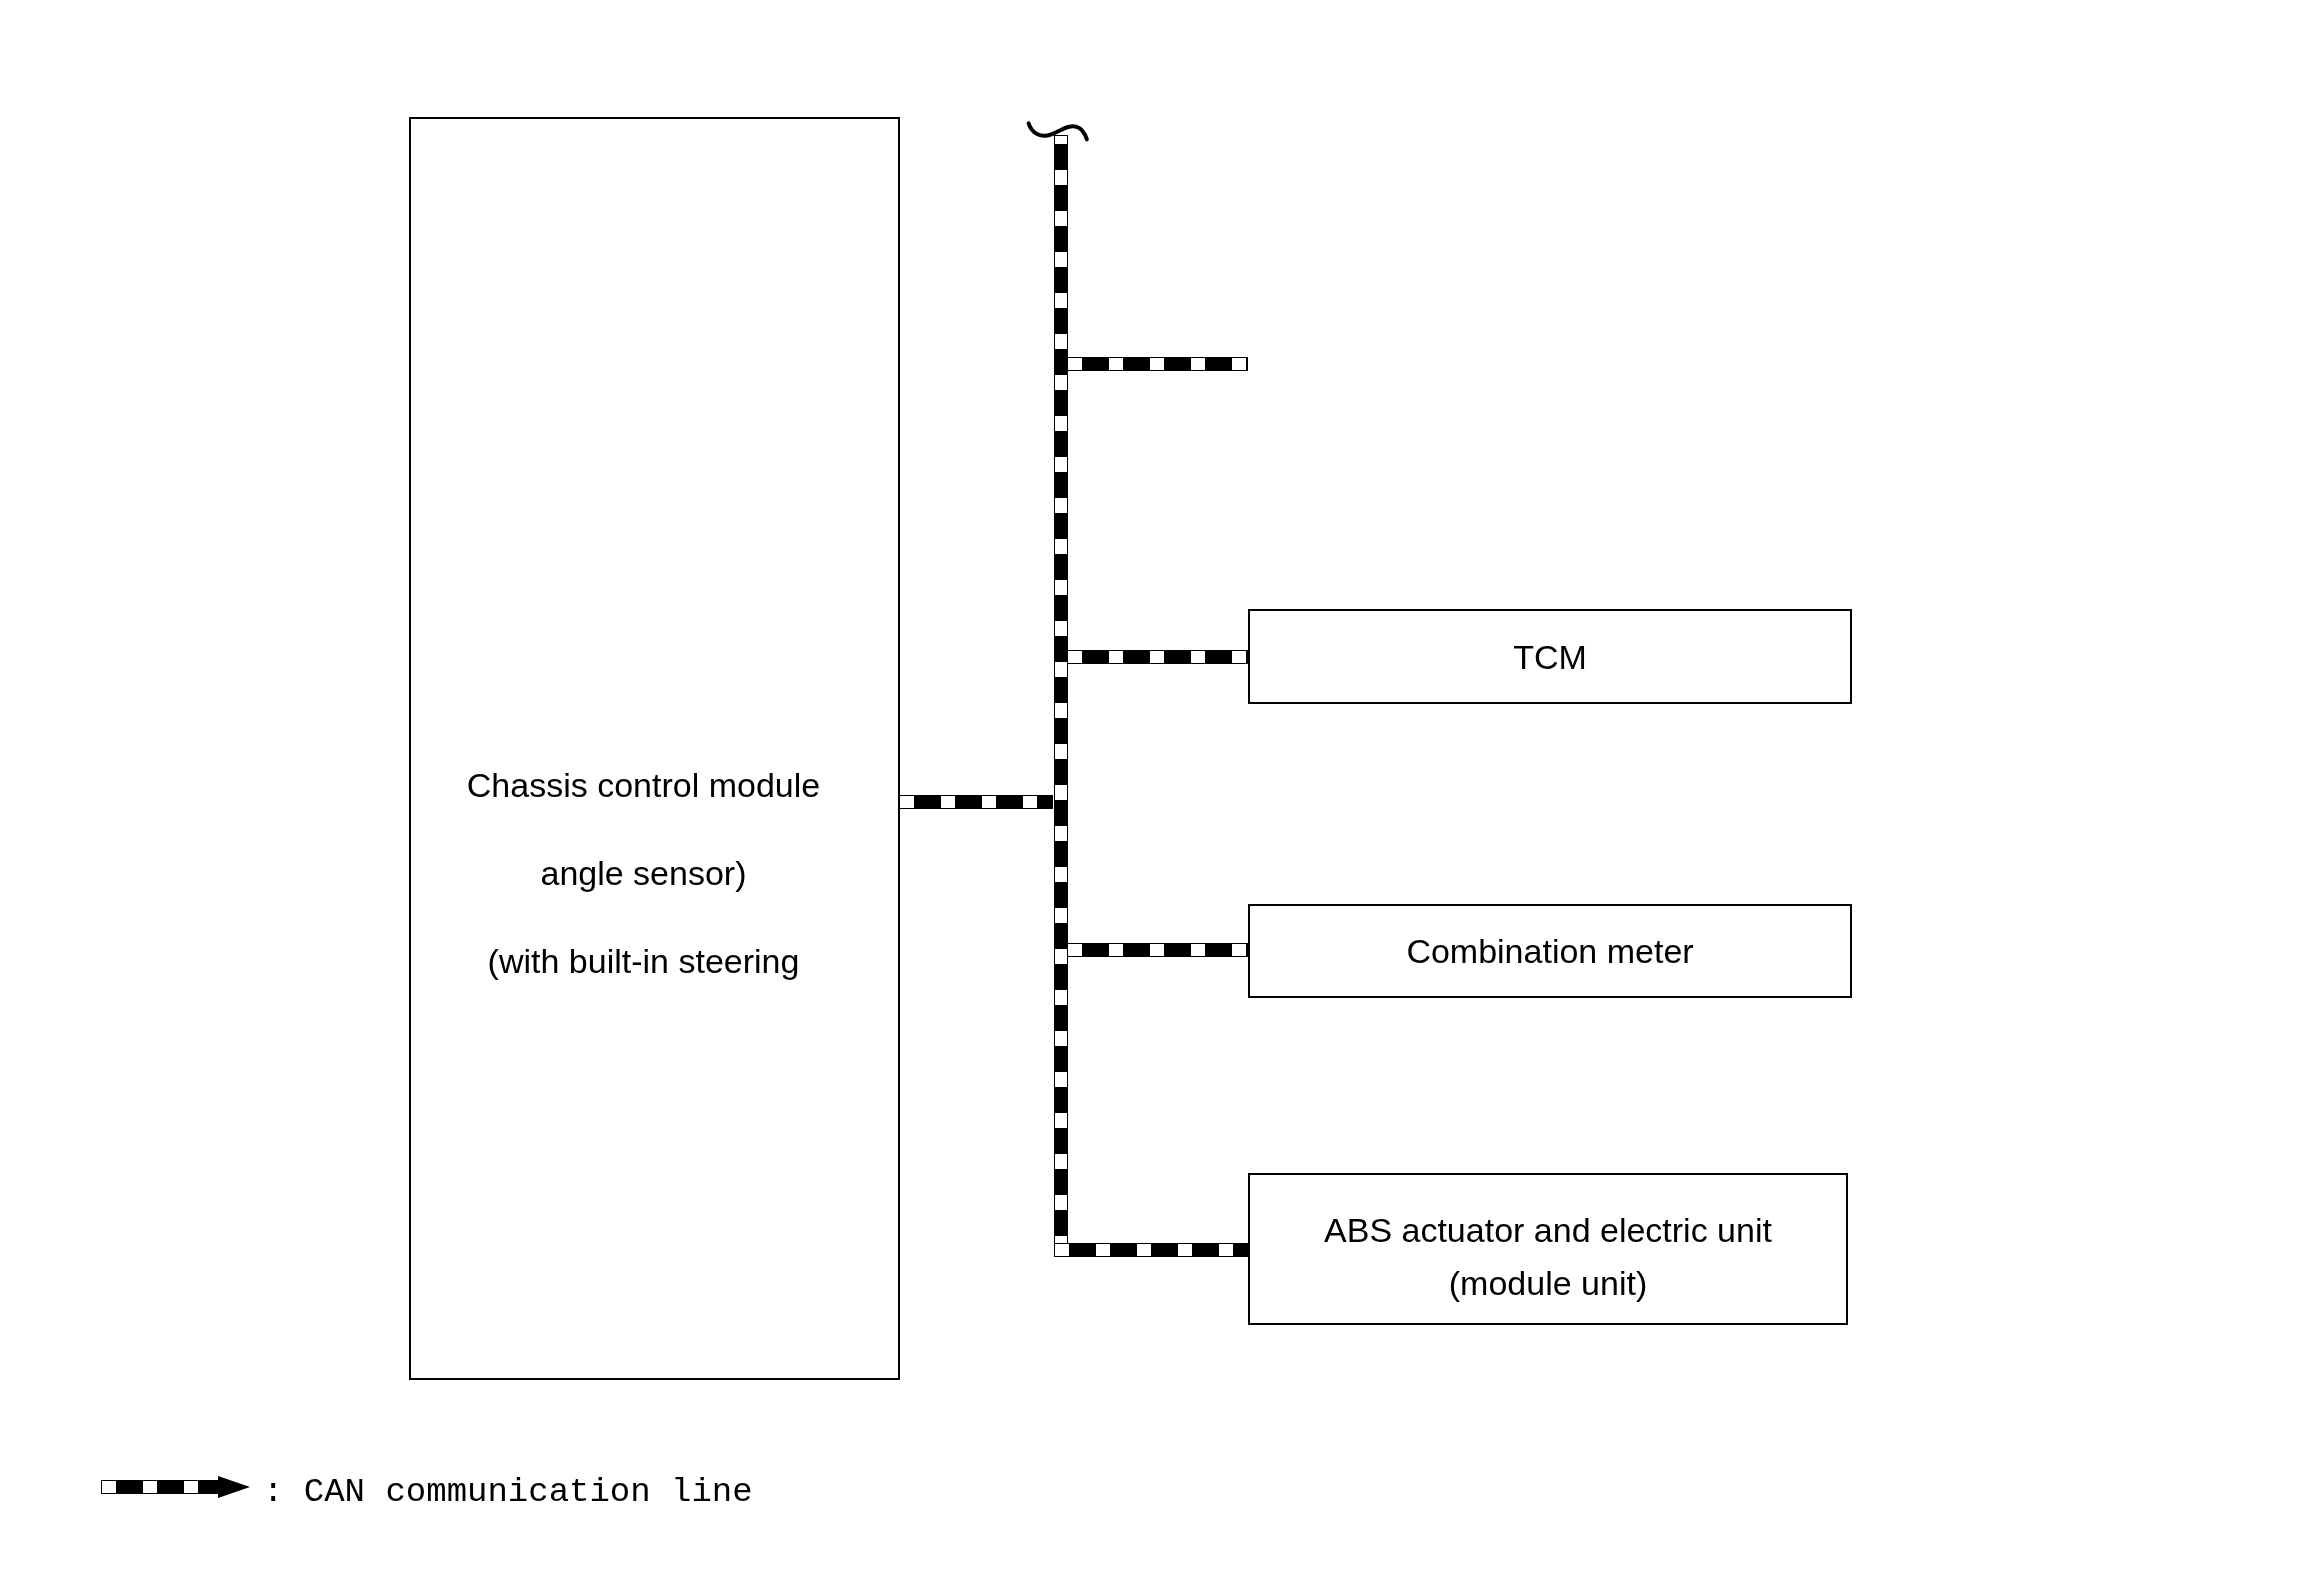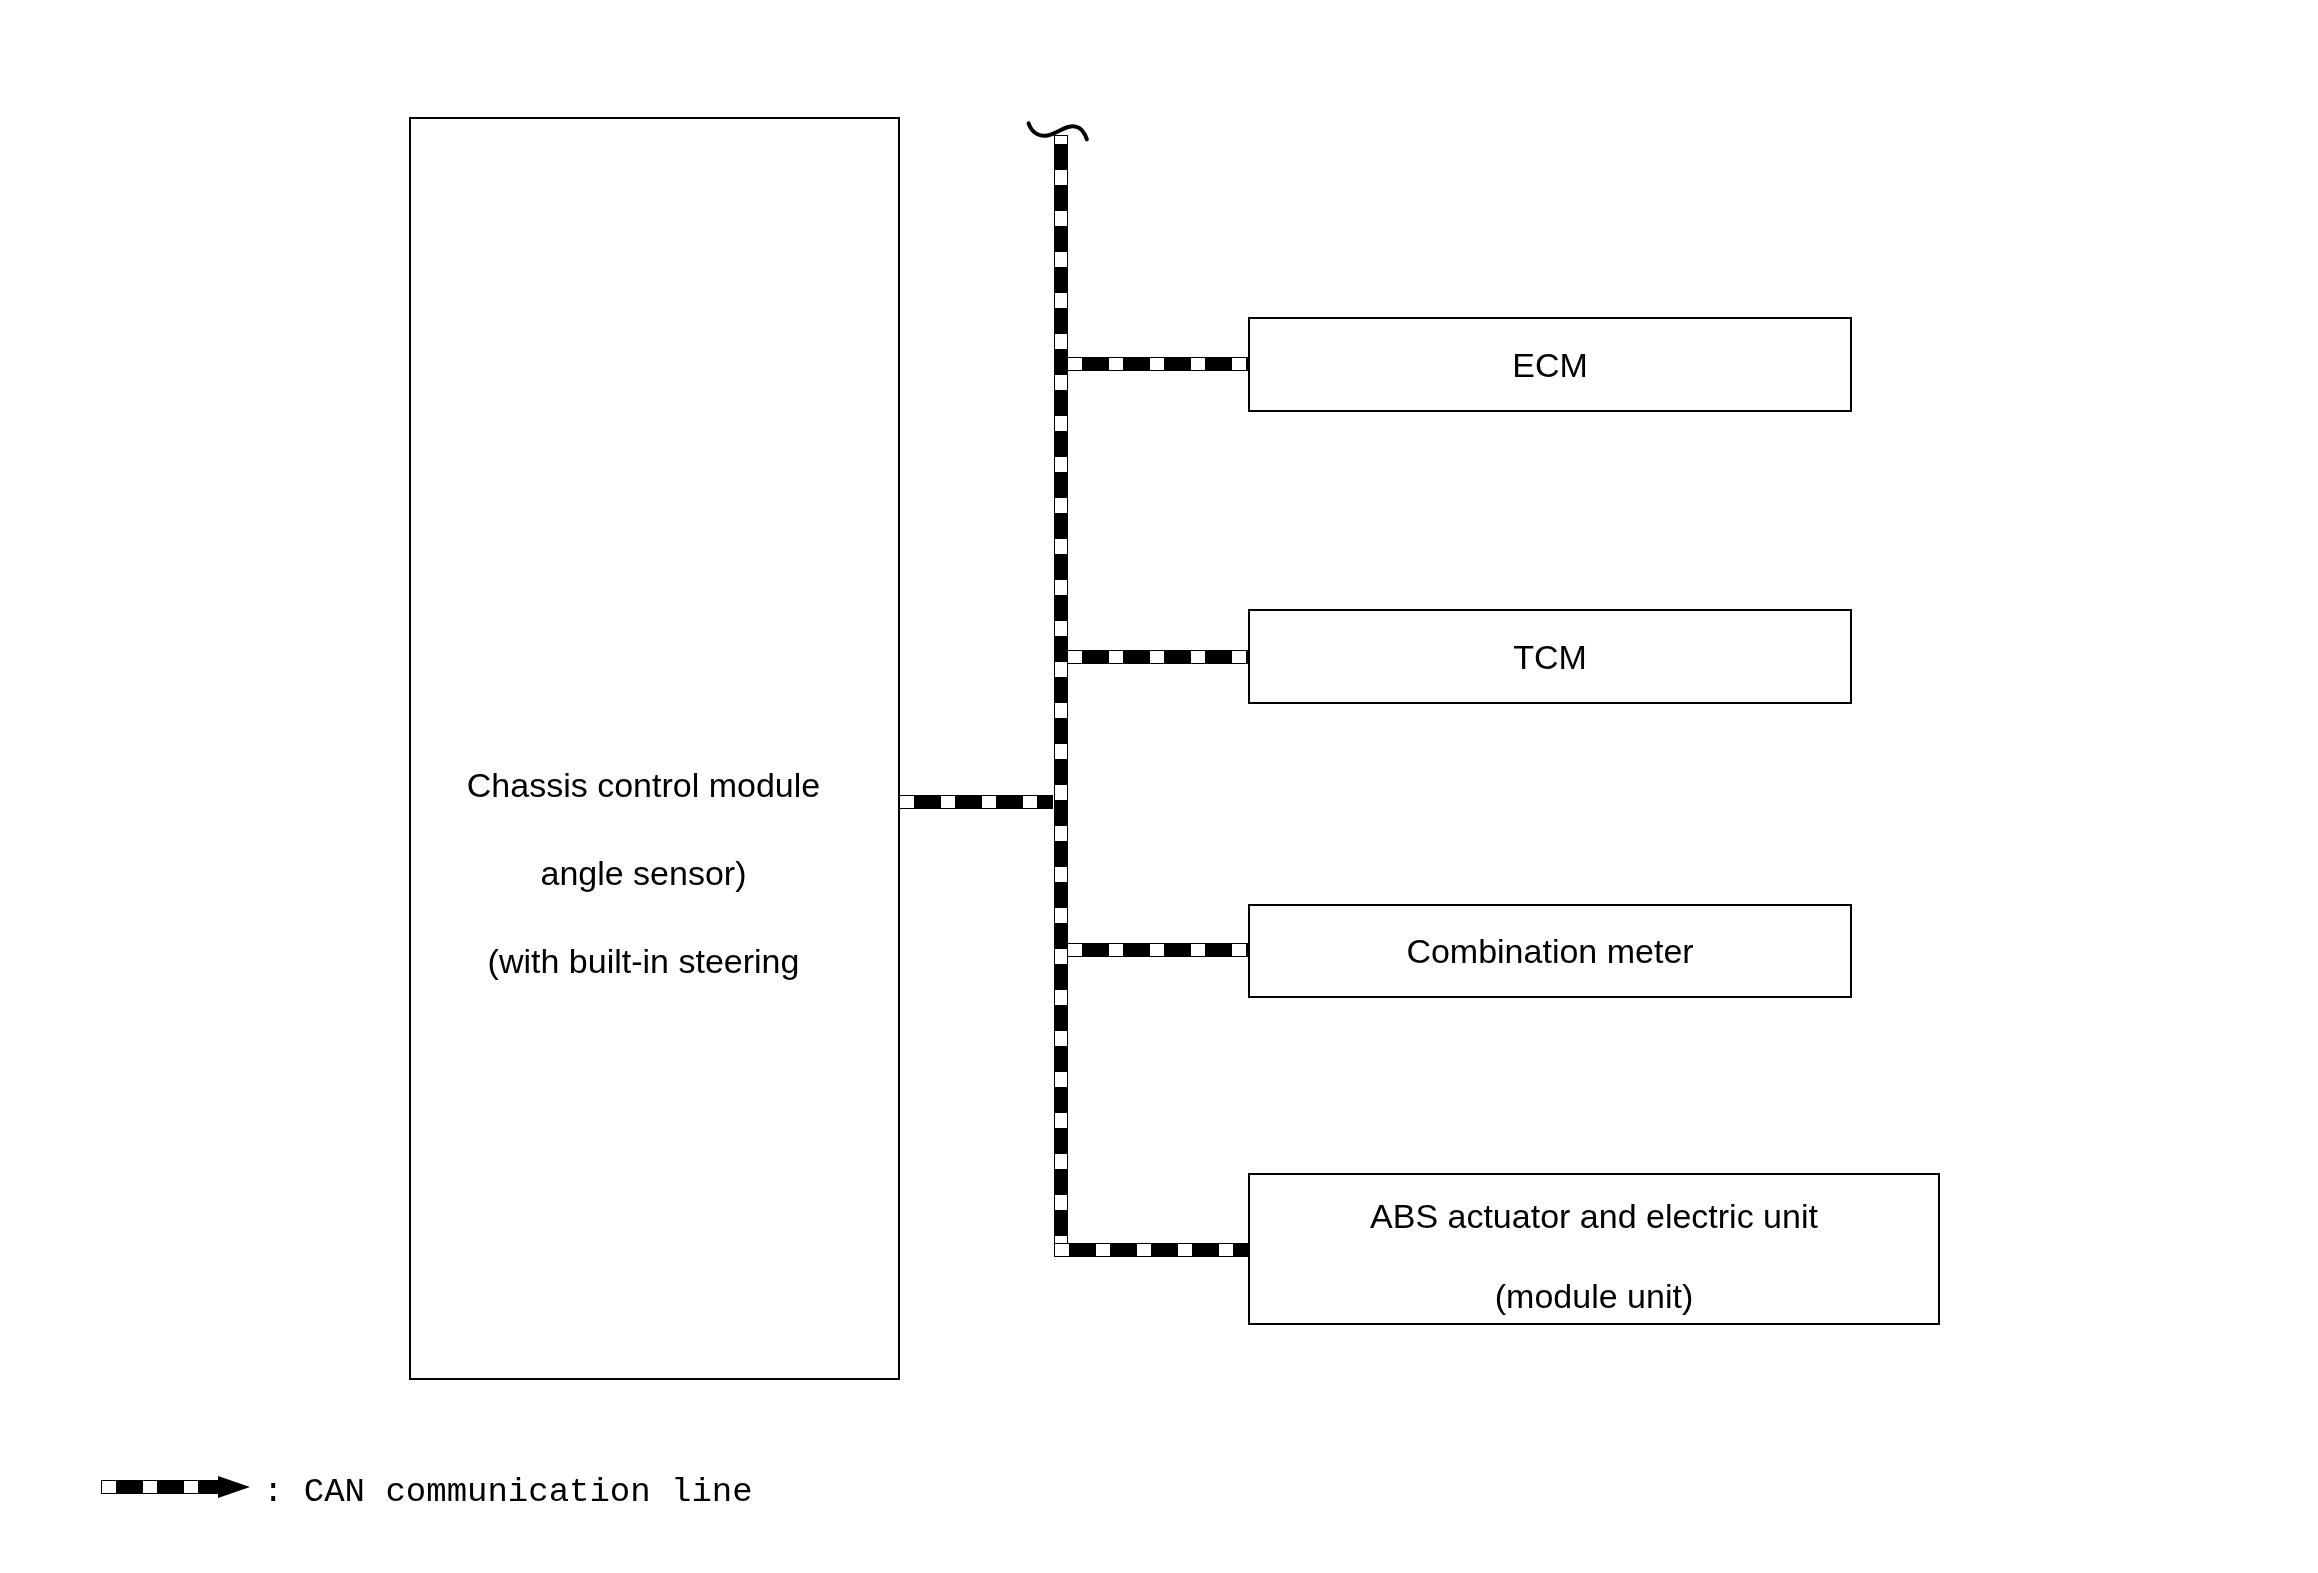--- a/index.html
+++ b/index.html
@@ -28,23 +28,23 @@
   .chassis-box { left: 409px; top: 117px; width: 491px; height: 1263px; }
   .chassis-label {
     position: absolute;
     left: 409px; top: 719px; width: 469px;
     font-size: 34px; line-height: 44px;
     text-align: center; white-space: pre-line;
   }
   .ecm-box  { left: 1248px; top: 317px;  width: 604px; height: 95px; }
   .tcm-box  { left: 1248px; top: 609px; width: 604px; height: 95px; justify-content: center; }
   .comb-box { left: 1248px; top: 904px; width: 604px; height: 94px; text-align: right; }
-  .abs-box  { left: 1248px; top: 1173px; width: 692px; height: 152px;
+  .abs-box  { left: 1248px; top: 1173px; width: 600px; height: 152px;
               line-height: 53px; padding-top: 15px; flex-direction: column;
-              align-items: center; justify-content: space-between; }
+              align-items: center; justify-content: center; }
   
   .h-band {
     position: absolute;
     box-sizing: border-box;
     height: 13.8px;
     border: 1.7px solid #000000;
     background: repeating-linear-gradient(90deg, #ffffff 0px, #ffffff 14.3px, #000000 14.3px, #000000 41px);
   }
   .v-band {
     position: absolute;
@@ -99,23 +99,20 @@
   <svg class="squiggle" viewBox="0 0 140 62">
     <path d="M 22 16 C 28 34, 44 42, 62 35 C 80 28, 92 18, 106 22 C 114 24, 120 32, 124 44" fill="none" stroke="#000000" stroke-width="7" stroke-linecap="round"></path>
   </svg>
 
   <div class="h-band conn-chassis"></div>
   <div class="h-band conn-ecm"></div>
   <div class="h-band conn-tcm"></div>
   <div class="h-band conn-comb"></div>
   <div class="h-band conn-abs"></div>
 
-  <div class="box ecm-box">
-    <span>ECM</span>
-  </div>
 
   <div class="box tcm-box">
     <span>TCM</span>
   </div>
 
   <div class="box comb-box">
     <span>Combination meter</span>
   </div>
 
   <div class="box abs-box">

